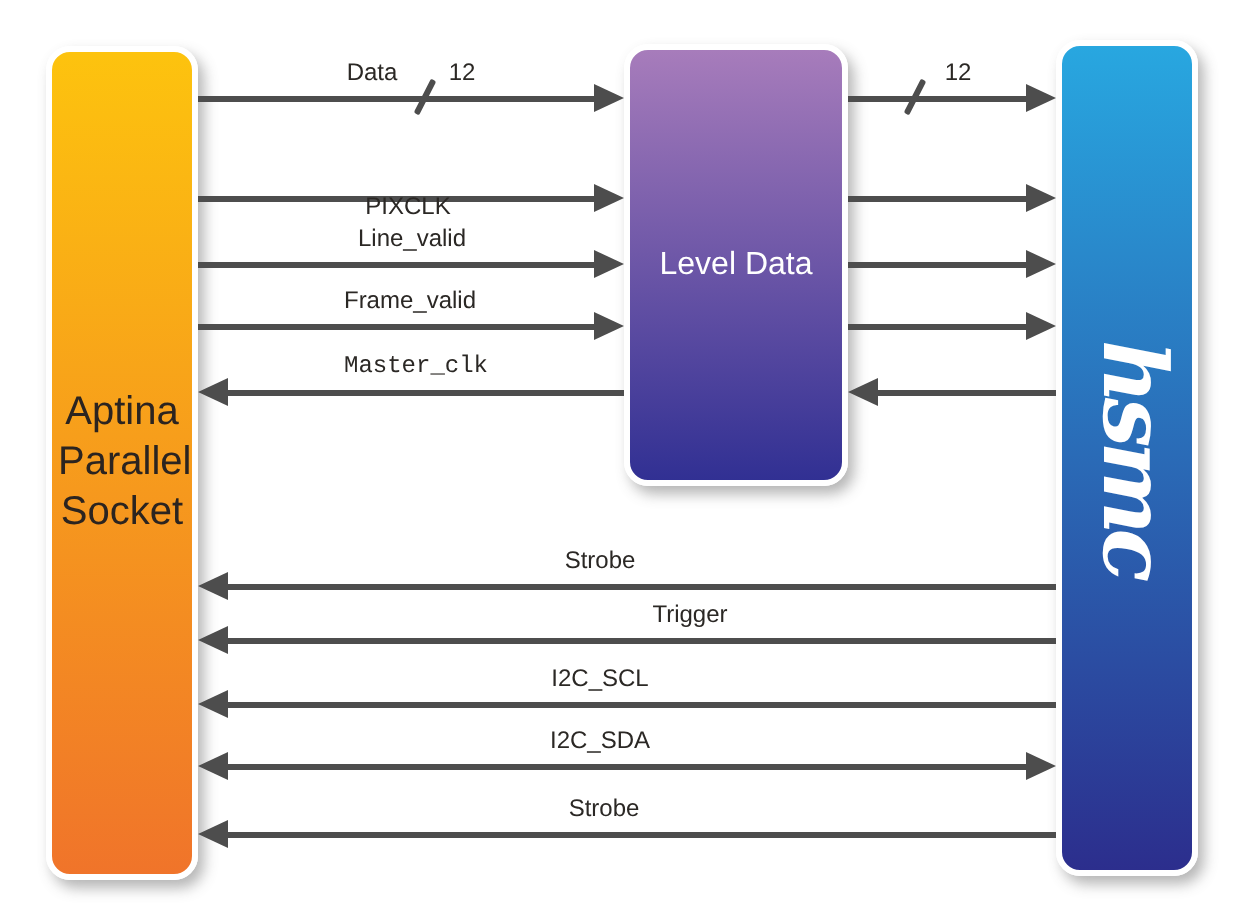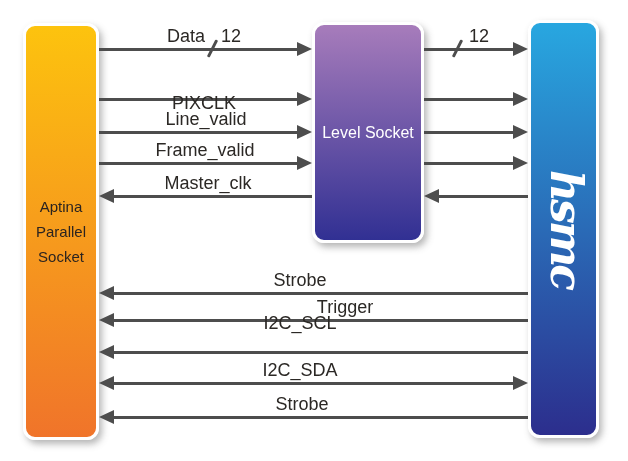--- a/index.html
+++ b/index.html
@@ -23,21 +23,21 @@
     display: flex;
     align-items: center;
     justify-content: center;
   }
   #block-aptina     { left: 23px;  top: 23px; width: 76px;  height: 417px; }
   #block-levelshift { left: 312px; top: 22px; width: 112px; height: 221px; }
   #block-hsmc       { left: 528px; top: 20px; width: 71px;  height: 418px; }
 
   .block-label {
     text-align: center;
-    font-size: 15px;
+    font-size: 20px;
     line-height: 25px;
     white-space: pre-line;
   }
   .block-label.dark  { color: #2b2420; }
   .block-label.light { color: #ffffff; font-size: 16px; line-height: 20px; }
   #block-aptina .block-label { width: 64px; }
 
   .hsmc-logo {
     position: absolute;
     width: 170px;
@@ -66,21 +66,21 @@
     width: 0; height: 0;
     border-top: 7px solid transparent;
     border-bottom: 7px solid transparent;
   }
   .wire-head.right { border-left: 15px solid var(--wire, #4d4d4d); }
   .wire-head.left  { border-right: 15px solid var(--wire, #4d4d4d); }
 
   .wire-label, .bus-label {
     position: absolute;
     color: var(--label, #2b2825);
-    font-size: 18px;
+    font-size: 12px;
     line-height: 18px;
     white-space: nowrap;
     transform: translateX(-50%);
   }
   .bus-slash {
     position: absolute;
     width: 3px;
     height: 19px;
     background: var(--wire, #4d4d4d);
     transform: rotate(27deg);
@@ -90,21 +90,21 @@
 </head>
 <body>
 
 <div class="stage">
 
   <div class="block" id="block-aptina" style="background: linear-gradient(rgb(253, 195, 14) 0%, rgb(240, 116, 42) 100%);">
     <div class="block-label dark" style="color: rgb(43, 36, 32);">Aptina Parallel Socket</div>
   </div>
 
   <div class="block" id="block-levelshift" style="background: linear-gradient(rgb(167, 124, 187) 0%, rgb(49, 48, 147) 100%);">
-    <div class="block-label light" style="color: rgb(255, 255, 255);">Level Socket</div>
+    <div class="block-label light" style="color: rgb(255, 255, 255);">Level Data</div>
   </div>
 
   <div class="block" id="block-hsmc" style="background: linear-gradient(rgb(40, 167, 224) 0%, rgb(44, 46, 141) 100%);">
     <div class="hsmc-logo" style="color: rgb(255, 255, 255);">hsmc</div>
   </div>
 
   <div id="wires">
       <div class="wire-line" style="left: 99px; top: 48px; width: 201px;"></div>
       <div class="wire-head right" style="left: 297px; top: 42px;"></div>
       <div class="wire-label" style="left: 186px; top: 27px;">Data</div>
@@ -124,32 +124,32 @@
       <div class="wire-label" style="left: 206px; top: 110px;">Line_valid</div>
       <div class="wire-line" style="left: 424px; top: 131px; width: 92px;"></div>
       <div class="wire-head right" style="left: 513px; top: 125px;"></div>
       <div class="wire-line" style="left: 99px; top: 162px; width: 201px;"></div>
       <div class="wire-head right" style="left: 297px; top: 156px;"></div>
       <div class="wire-label" style="left: 205px; top: 141px;">Frame_valid</div>
       <div class="wire-line" style="left: 424px; top: 162px; width: 92px;"></div>
       <div class="wire-head right" style="left: 513px; top: 156px;"></div>
       <div class="wire-line" style="left: 111px; top: 195px; width: 201px;"></div>
       <div class="wire-head left" style="left: 99px; top: 189px;"></div>
-      <div class="wire-label" style="left: 208px; top: 174px;">Master_clk</div>
+      <div class="wire-label" style="left: 208px; top: 174px; font-family: Liberation Mono, monospace;">Master_clk</div>
       <div class="wire-line" style="left: 436px; top: 195px; width: 92px;"></div>
       <div class="wire-head left" style="left: 424px; top: 189px;"></div>
       <div class="wire-line" style="left: 111px; top: 292px; width: 417px;"></div>
       <div class="wire-head left" style="left: 99px; top: 286px;"></div>
       <div class="wire-label" style="left: 300px; top: 271px; text-align: center;">Strobe</div>
       <div class="wire-line" style="left: 111px; top: 319px; width: 417px;"></div>
       <div class="wire-head left" style="left: 99px; top: 313px;"></div>
       <div class="wire-label" style="left: 300px; top: 298px; margin-left: 45px;">Trigger</div>
       <div class="wire-line" style="left: 111px; top: 351px; width: 417px;"></div>
       <div class="wire-head left" style="left: 99px; top: 345px;"></div>
-      <div class="wire-label" style="left: 300px; top: 314px; text-align: right;">I2C_SCL</div>
+      <div class="wire-label" style="left: 300px; top: 330px; text-align: right;">I2C_SCL</div>
       <div class="wire-line" style="left: 111px; top: 382px; width: 405px;"></div>
       <div class="wire-head right" style="left: 513px; top: 376px;"></div>
       <div class="wire-head left" style="left: 99px; top: 376px;"></div>
       <div class="wire-label" style="left: 300px; top: 361px;">I2C_SDA</div>
       <div class="wire-line" style="left: 111px; top: 416px; width: 417px;"></div>
       <div class="wire-head left" style="left: 99px; top: 410px;"></div>
       <div class="wire-label" style="left: 302px; top: 395px;">Strobe</div>
     </div>
 
 </div>

